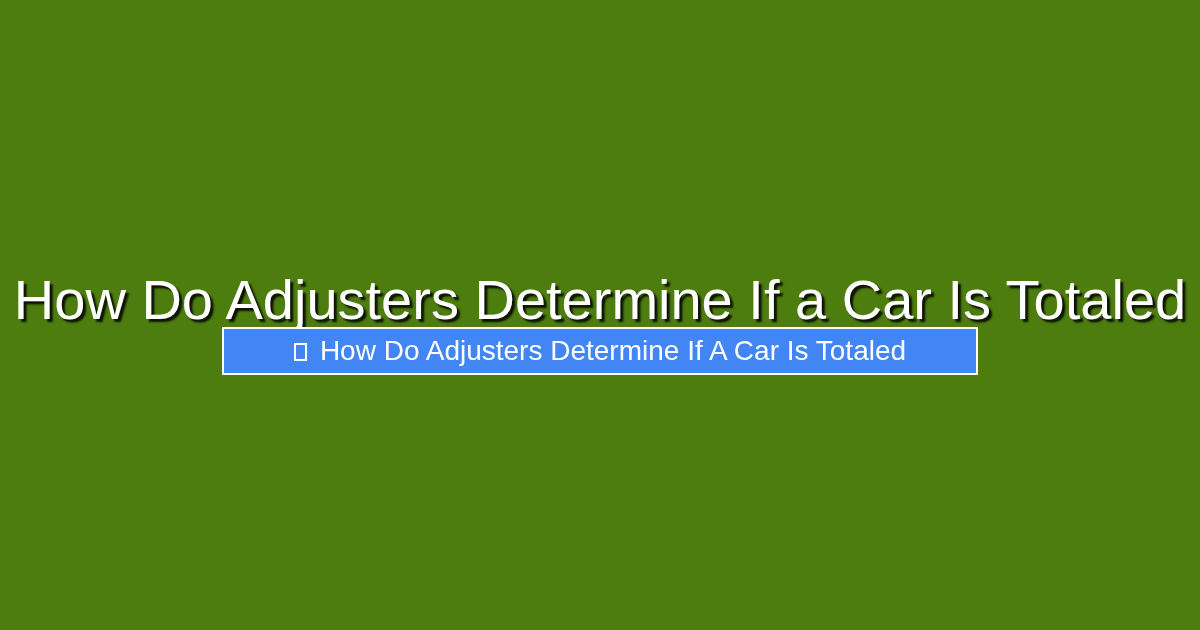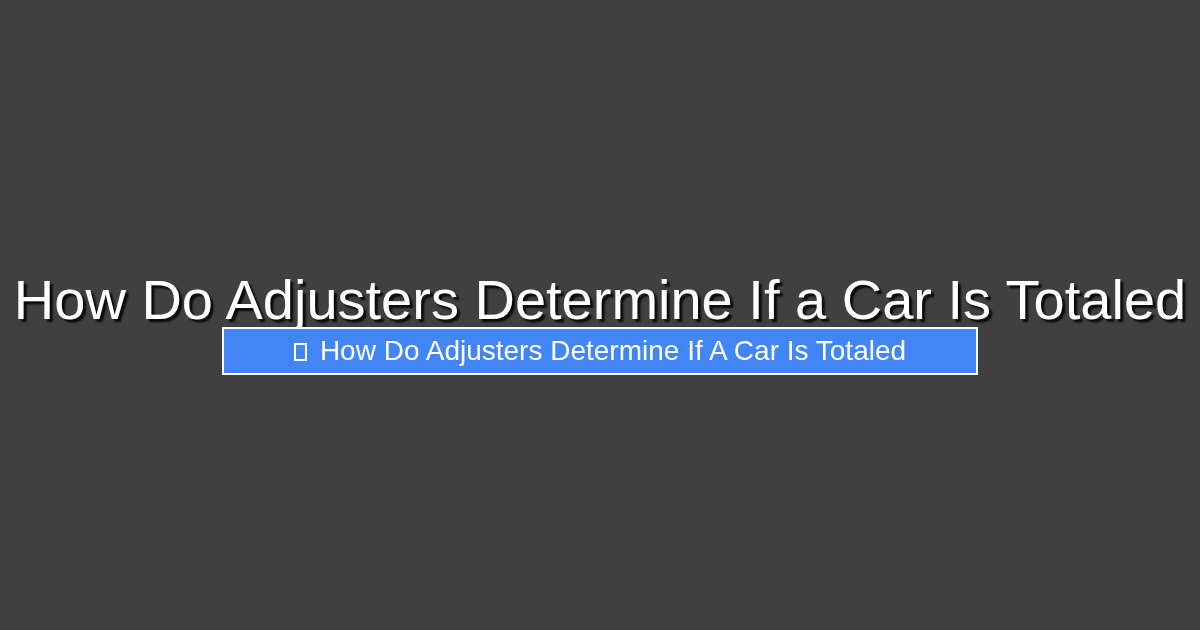--- a/index.html
+++ b/index.html
@@ -9,21 +9,21 @@
   body {
     width: 1200px;
     height: 630px;
     overflow: hidden;
     font-family: "Liberation Sans", sans-serif;
   }
   #og-card {
     position: relative;
     width: 1200px;
     height: 630px;
-    background: #404040;
+    background: #4d7c0f;
     display: flex;
     flex-direction: column;
     align-items: center;
     justify-content: flex-start;
     box-sizing: border-box;
     text-decoration: underline;
   }
   #headline {
     position: absolute;
     left: 0;

